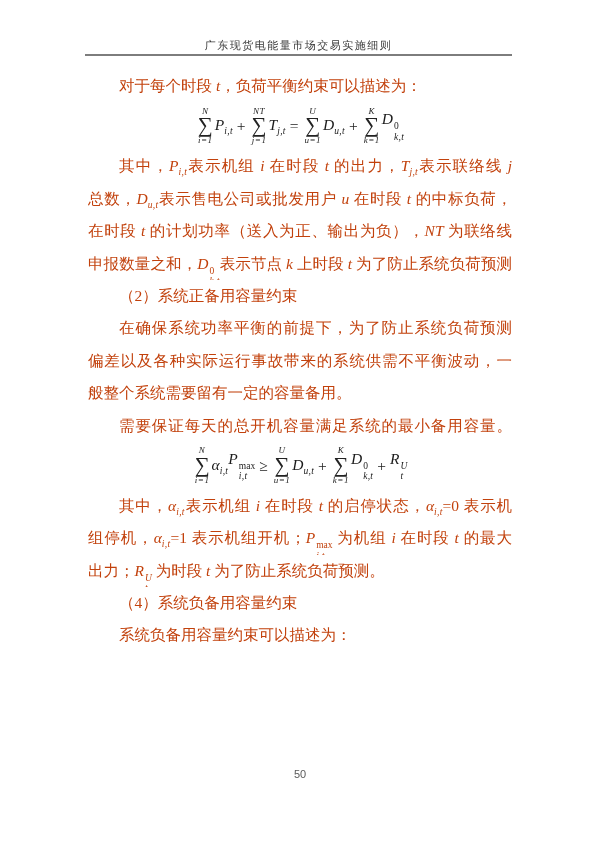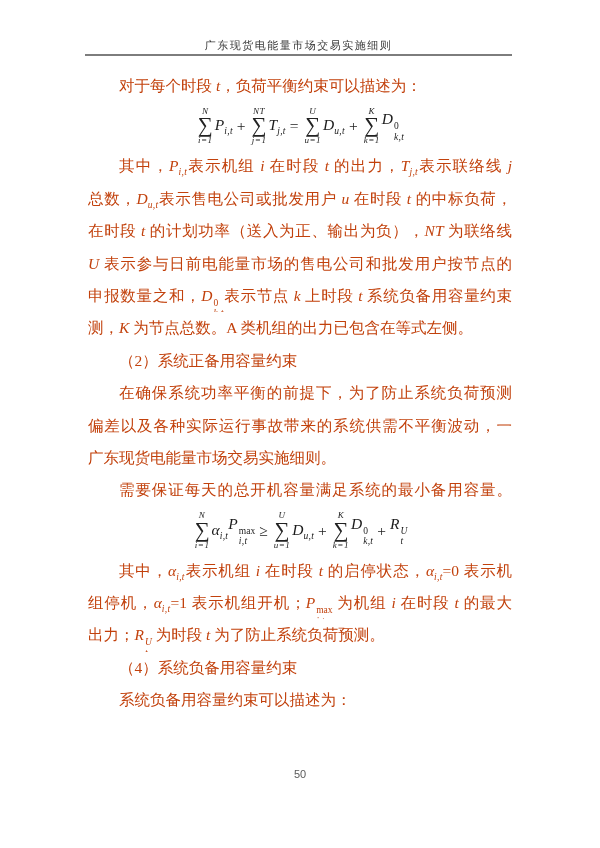--- a/index.html
+++ b/index.html
@@ -82,30 +82,28 @@
           <span class="lim">k=1</span>
         </span>
         <span class="mvar"><span class="base">D</span><span class="stack">
             <span class="s-sup">0</span>
             <span class="s-sub">k,t</span>
           </span></span>
       </div>
       <div class="line justify indent"><span class="t">其中，</span><span class="mvar"><span class="base">P</span><sub>i,t</sub></span><span class="t">表示机组 </span><span class="mvar"><span class="base">i</span></span><span class="t"> 在时段 </span><span class="mvar"><span class="base">t</span></span><span class="t"> 的出力，</span><span class="mvar"><span class="base">T</span><sub>j,t</sub></span><span class="t">表示联络线 </span><span class="mvar"><span class="base">j</span></span></div>
       <div class="line justify"><span class="t">总数，</span><span class="mvar"><span class="base">D</span><sub>u,t</sub></span><span class="t">表示售电公司或批发用户 </span><span class="mvar"><span class="base">u</span></span><span class="t"> 在时段 </span><span class="mvar"><span class="base">t</span></span><span class="t"> 的中标负荷，</span></div>
       <div class="line justify"><span class="t">在时段 </span><span class="mvar"><span class="base">t</span></span><span class="t"> 的计划功率（送入为正、输出为负），</span><span class="mvar"><span class="base">NT</span></span><span class="t"> 为联络线</span></div>
-      <div class="line justify"><span class="mvar"><span class="base">U</span></span><span class="t"> 表示参与日前电能量市场的售电公司和批发用户按节点的</span></div>
       <div class="line justify"><span class="t">申报数量之和，</span><span class="mvar"><span class="base">D</span><span class="stack">
             <span class="s-sup">0</span>
             <span class="s-sub">k,t</span>
-          </span></span><span class="t">表示节点 </span><span class="mvar"><span class="base">k</span></span><span class="t"> 上时段 </span><span class="mvar"><span class="base">t</span></span><span class="t"> 系统负备用容量约束</span></div>
-      <div class="line"><span class="t">测，</span><span class="mvar"><span class="base">K</span></span><span class="t"> 为节点总数。A 类机组的出力已包含在等式左侧。</span></div>
+          </span></span><span class="t">表示节点 </span><span class="mvar"><span class="base">k</span></span><span class="t"> 上时段 </span><span class="mvar"><span class="base">t</span></span><span class="t"> 为了防止系统负荷预测</span></div>
       <div class="line indent"><span class="t">（2）系统正备用容量约束</span></div>
       <div class="line justify indent"><span class="t">在确保系统功率平衡的前提下，为了防止系统负荷预测</span></div>
       <div class="line justify"><span class="t">偏差以及各种实际运行事故带来的系统供需不平衡波动，一</span></div>
-      <div class="line"><span class="t">广东现货电能量市场交易实施细则。</span></div>
+      <div class="line"><span class="t">般整个系统需要留有一定的容量备用。</span></div>
       <div class="line justify indent"><span class="t">需要保证每天的总开机容量满足系统的最小备用容量。</span></div>
       <div class="formula-row">
         <span class="sum">
           <span class="lim">N</span>
           <span class="sigma">∑</span>
           <span class="lim">i=1</span>
         </span>
         <span class="mvar"><span class="base">α</span><sub>i,t</sub></span>
         <span class="mvar"><span class="base">P</span><span class="stack">
             <span class="s-sup">max</span>

